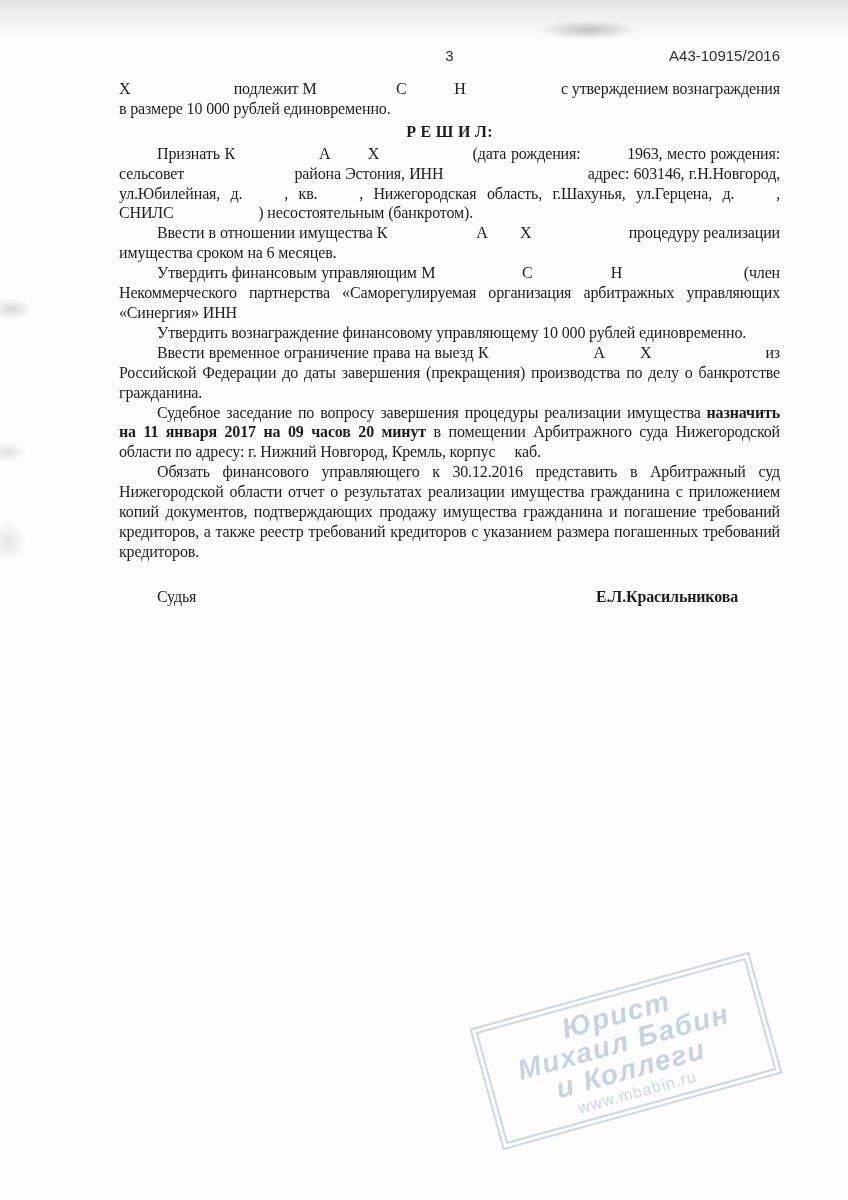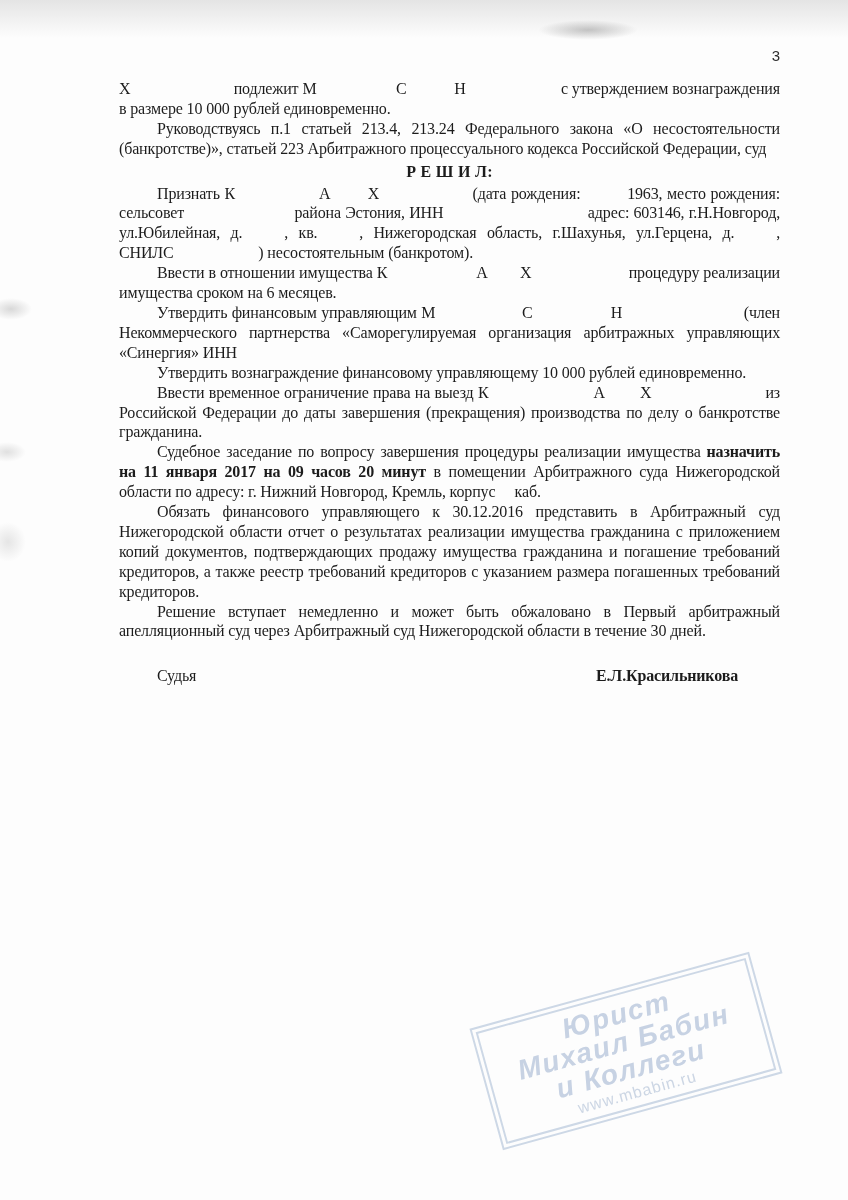--- a/index.html
+++ b/index.html
@@ -99,34 +99,33 @@
 
 <div class="scan-top-band"></div>
 <div class="smudge smudge-top"></div>
 <div class="smudge smudge-left-1"></div>
 <div class="smudge smudge-left-2"></div>
 <div class="smudge smudge-left-3"></div>
 
 <div class="page-header">
   <span class="side"></span>
   <span class="num">3</span>
+  <span class="side case">А43-10915/2016</span>
 </div>
 
 <div class="content">
   <p class="no-indent">Х&nbsp;&nbsp;&nbsp;&nbsp;&nbsp;&nbsp;&nbsp;&nbsp;&nbsp;&nbsp;&nbsp;&nbsp;&nbsp;&nbsp;&nbsp;&nbsp;&nbsp;&nbsp;&nbsp;&nbsp;&nbsp;&nbsp;&nbsp;&nbsp;&nbsp;&nbsp;подлежит М&nbsp;&nbsp;&nbsp;&nbsp;&nbsp;&nbsp;&nbsp;&nbsp;&nbsp;&nbsp;&nbsp;&nbsp;&nbsp;&nbsp;&nbsp;&nbsp;&nbsp;&nbsp;&nbsp;&nbsp;С&nbsp;&nbsp;&nbsp;&nbsp;&nbsp;&nbsp;&nbsp;&nbsp;&nbsp;&nbsp;&nbsp;&nbsp;Н&nbsp;&nbsp;&nbsp;&nbsp;&nbsp;&nbsp;&nbsp;&nbsp;&nbsp;&nbsp;&nbsp;&nbsp;&nbsp;&nbsp;&nbsp;&nbsp;&nbsp;&nbsp;&nbsp;&nbsp;&nbsp;&nbsp;&nbsp;&nbsp;с утверждением вознаграждения в размере 10 000 рублей единовременно.</p>
-  <p>Руководствуясь п.1 статьей 213.4, 213.24 Федерального закона «О несостоятельности (банкротстве)», статьей 223 Арбитражного процессуального кодекса Российской Федерации, суд</p>
   <p class="resolution-heading">Р Е Ш И Л:</p>
   <p>Признать К&nbsp;&nbsp;&nbsp;&nbsp;&nbsp;&nbsp;&nbsp;&nbsp;&nbsp;&nbsp;&nbsp;&nbsp;&nbsp;&nbsp;&nbsp;&nbsp;&nbsp;&nbsp;А&nbsp;&nbsp;&nbsp;&nbsp;&nbsp;&nbsp;&nbsp;&nbsp;Х&nbsp;&nbsp;&nbsp;&nbsp;&nbsp;&nbsp;&nbsp;&nbsp;&nbsp;&nbsp;&nbsp;&nbsp;&nbsp;&nbsp;&nbsp;&nbsp;&nbsp;&nbsp;&nbsp;&nbsp;(дата рождения:&nbsp;&nbsp;&nbsp;&nbsp;&nbsp;&nbsp;&nbsp;&nbsp;&nbsp;&nbsp;1963, место рождения: сельсовет&nbsp;&nbsp;&nbsp;&nbsp;&nbsp;&nbsp;&nbsp;&nbsp;&nbsp;&nbsp;&nbsp;&nbsp;&nbsp;&nbsp;&nbsp;&nbsp;&nbsp;&nbsp;&nbsp;&nbsp;&nbsp;&nbsp;&nbsp;&nbsp;&nbsp;&nbsp;района Эстония, ИНН&nbsp;&nbsp;&nbsp;&nbsp;&nbsp;&nbsp;&nbsp;&nbsp;&nbsp;&nbsp;&nbsp;&nbsp;&nbsp;&nbsp;&nbsp;&nbsp;&nbsp;&nbsp;&nbsp;&nbsp;&nbsp;&nbsp;&nbsp;&nbsp;&nbsp;&nbsp;&nbsp;&nbsp;&nbsp;&nbsp;&nbsp;&nbsp;&nbsp;&nbsp;адрес: 603146, г.Н.Новгород, ул.Юбилейная, д.&nbsp;&nbsp;&nbsp;&nbsp;, кв.&nbsp;&nbsp;&nbsp;&nbsp;, Нижегородская область, г.Шахунья, ул.Герцена, д.&nbsp;&nbsp;&nbsp;&nbsp;, СНИЛС&nbsp;&nbsp;&nbsp;&nbsp;&nbsp;&nbsp;&nbsp;&nbsp;&nbsp;&nbsp;&nbsp;&nbsp;&nbsp;&nbsp;&nbsp;&nbsp;&nbsp;&nbsp;&nbsp;&nbsp;&nbsp;&nbsp;) несостоятельным (банкротом).</p>
   <p>Ввести в отношении имущества К&nbsp;&nbsp;&nbsp;&nbsp;&nbsp;&nbsp;&nbsp;&nbsp;&nbsp;&nbsp;&nbsp;&nbsp;&nbsp;&nbsp;&nbsp;&nbsp;&nbsp;&nbsp;&nbsp;&nbsp;&nbsp;&nbsp;А&nbsp;&nbsp;&nbsp;&nbsp;&nbsp;&nbsp;&nbsp;&nbsp;Х&nbsp;&nbsp;&nbsp;&nbsp;&nbsp;&nbsp;&nbsp;&nbsp;&nbsp;&nbsp;&nbsp;&nbsp;&nbsp;&nbsp;&nbsp;&nbsp;&nbsp;&nbsp;&nbsp;&nbsp;&nbsp;&nbsp;&nbsp;&nbsp;процедуру реализации имущества сроком на 6 месяцев.</p>
   <p>Утвердить финансовым управляющим М&nbsp;&nbsp;&nbsp;&nbsp;&nbsp;&nbsp;&nbsp;&nbsp;&nbsp;&nbsp;&nbsp;&nbsp;&nbsp;&nbsp;&nbsp;&nbsp;&nbsp;&nbsp;&nbsp;&nbsp;С&nbsp;&nbsp;&nbsp;&nbsp;&nbsp;&nbsp;&nbsp;&nbsp;&nbsp;&nbsp;&nbsp;&nbsp;&nbsp;&nbsp;&nbsp;&nbsp;&nbsp;&nbsp;Н&nbsp;&nbsp;&nbsp;&nbsp;&nbsp;&nbsp;&nbsp;&nbsp;&nbsp;&nbsp;&nbsp;&nbsp;&nbsp;&nbsp;&nbsp;&nbsp;&nbsp;&nbsp;&nbsp;&nbsp;&nbsp;&nbsp;&nbsp;&nbsp;&nbsp;&nbsp;&nbsp;&nbsp;(член Некоммерческого партнерства «Саморегулируемая организация арбитражных управляющих «Синергия» ИНН</p>
   <p>Утвердить вознаграждение финансовому управляющему 10 000 рублей единовременно.</p>
   <p>Ввести временное ограничение права на выезд К&nbsp;&nbsp;&nbsp;&nbsp;&nbsp;&nbsp;&nbsp;&nbsp;&nbsp;&nbsp;&nbsp;&nbsp;&nbsp;&nbsp;&nbsp;&nbsp;&nbsp;&nbsp;&nbsp;&nbsp;&nbsp;&nbsp;&nbsp;&nbsp;А&nbsp;&nbsp;&nbsp;&nbsp;&nbsp;&nbsp;&nbsp;&nbsp;Х&nbsp;&nbsp;&nbsp;&nbsp;&nbsp;&nbsp;&nbsp;&nbsp;&nbsp;&nbsp;&nbsp;&nbsp;&nbsp;&nbsp;&nbsp;&nbsp;&nbsp;&nbsp;&nbsp;&nbsp;&nbsp;&nbsp;&nbsp;&nbsp;&nbsp;&nbsp;из Российской Федерации до даты завершения (прекращения) производства по делу о банкротстве гражданина.</p>
   <p><span>Судебное заседание по вопросу завершения процедуры реализации имущества </span><span class="bold-underline">назначить на 11 января 2017 на 09 часов 20 минут</span><span> в помещении Арбитражного суда Нижегородской области по адресу: г. Нижний Новгород, Кремль, корпус&nbsp;&nbsp;&nbsp;&nbsp;&nbsp;каб.</span></p>
   <p>Обязать финансового управляющего к 30.12.2016 представить в Арбитражный суд Нижегородской области отчет о результатах реализации имущества гражданина с приложением копий документов, подтверждающих продажу имущества гражданина и погашение требований кредиторов, а также реестр требований кредиторов с указанием размера погашенных требований кредиторов.</p>
-  <p>Решение вступает немедленно и может быть обжаловано в Первый арбитражный апелляционный суд через Арбитражный суд Нижегородской области в течение 30 дней.</p>
   <p class="signature-row">
     <span class="sig-role">Судья</span>
     <span class="sig-name">Е.Л.Красильникова</span>
   </p>
 </div>
 
 <div class="stamp">
   <div class="stamp-inner">
     <div class="stamp-line">Юрист</div>
     <div class="stamp-line">Михаил Бабин</div>

